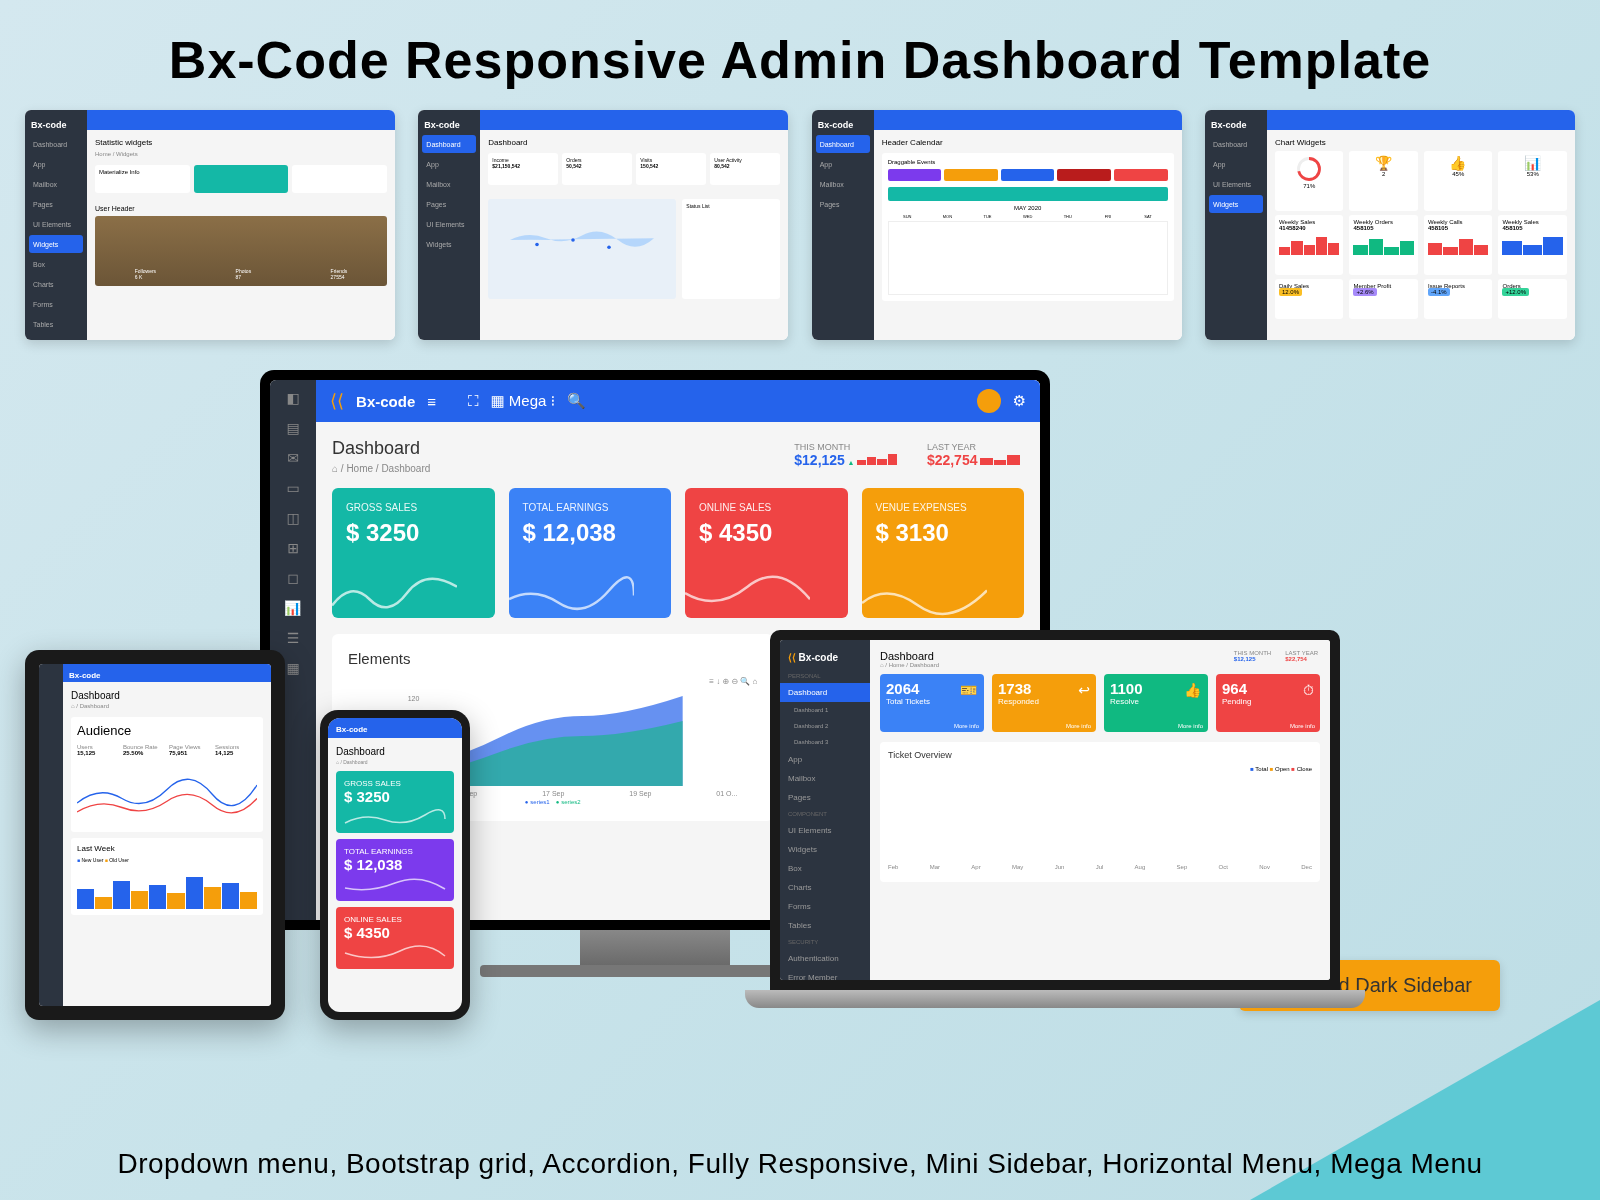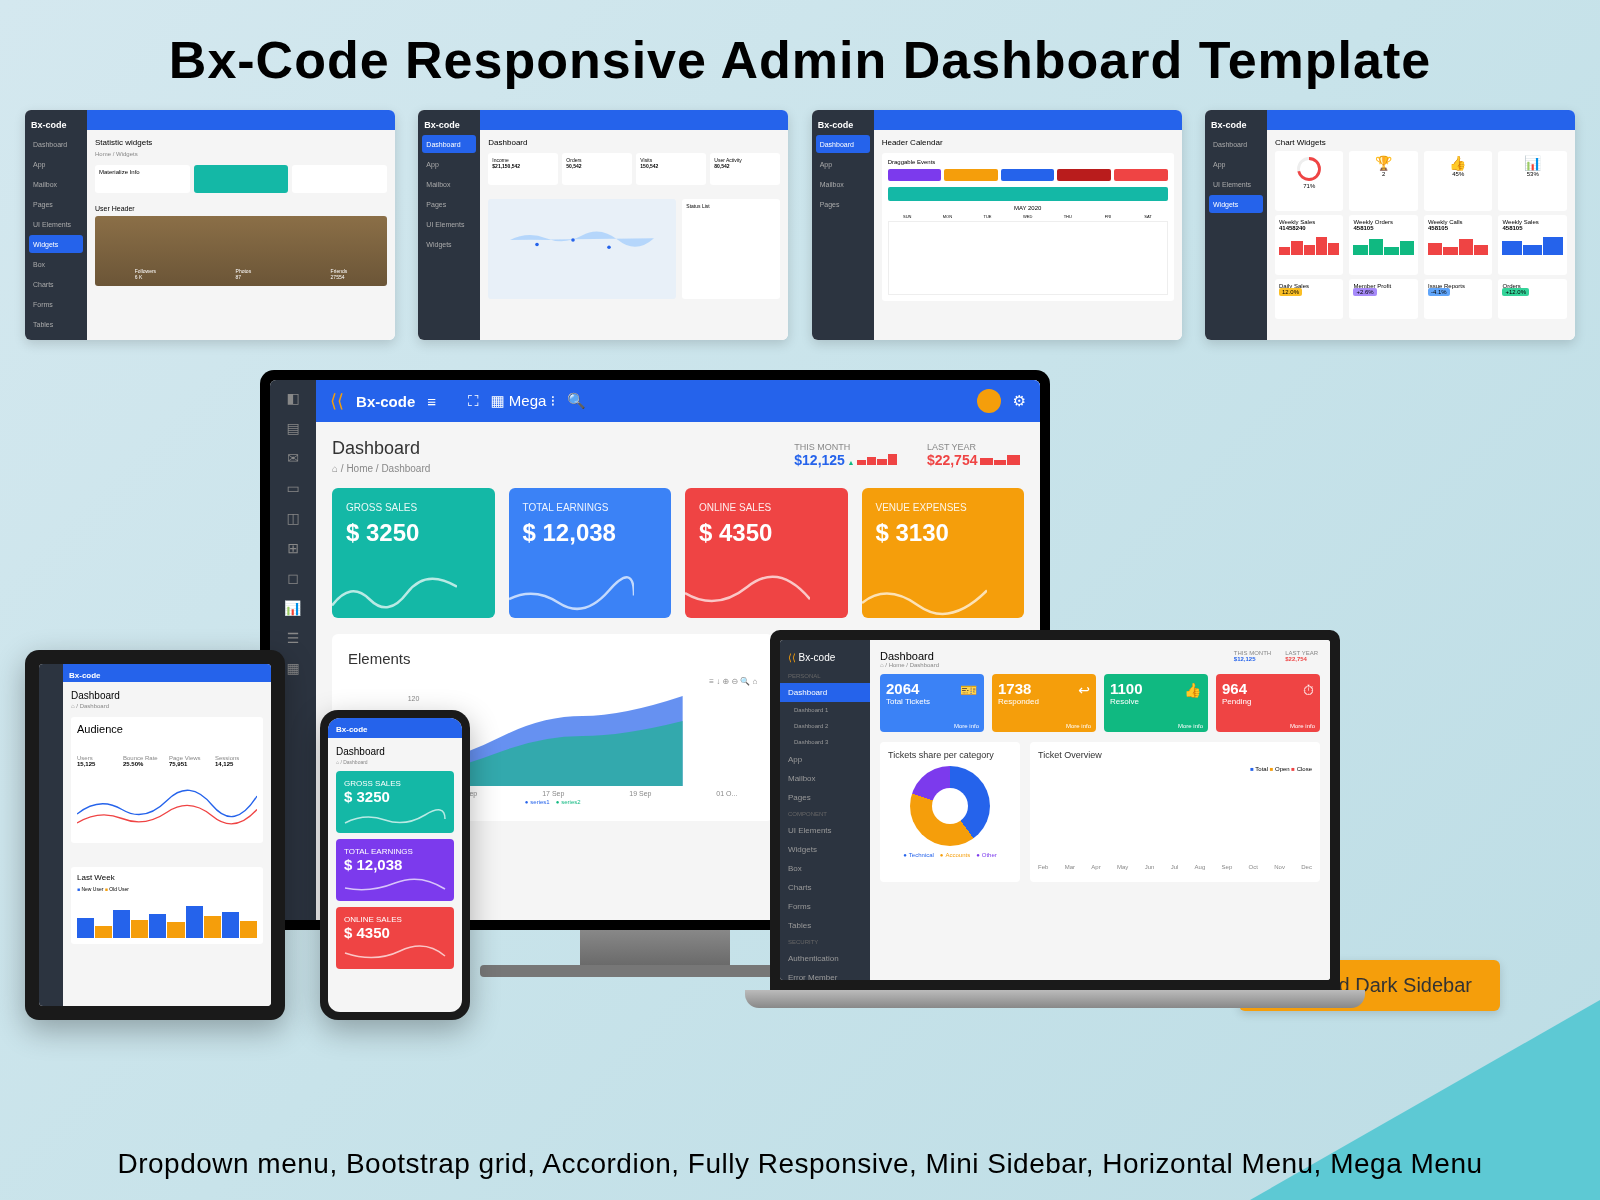--- a/index.html
+++ b/index.html
@@ -413,33 +413,33 @@
     <div class="tablet-screen">
       <div class="t-sidebar"></div>
       <div class="t-main">
         <div class="t-header">
           <span style="color:#fff;font-size:8px;padding:3px 6px;font-weight:bold">Bx-code</span>
         </div>
         <div class="t-body">
           <div style="font-size:10px;margin-bottom:2px">Dashboard</div>
           <div style="font-size:6px;color:#888;margin-bottom:8px">⌂ / Dashboard</div>
           <div class="thumb-card" style="padding:6px">
-            <div style="font-size:11px;margin-bottom:20px">Audience</div>
+            <div style="font-size:13px;margin-bottom:6px">Audience</div>
             <div style="display:grid;grid-template-columns:repeat(4,1fr);gap:4px;font-size:6px;text-align:left;margin-bottom:8px">
               <div><div style="color:#888">Users</div><b>15,125</b></div>
               <div><div style="color:#888">Bounce Rate</div><b>25.50%</b></div>
               <div><div style="color:#888">Page Views</div><b>75,951</b></div>
               <div><div style="color:#888">Sessions</div><b>14,125</b></div>
             </div>
             <svg viewBox="0 0 200 60" style="width:100%;height:60px">
               <path d="M0,40 Q25,20 50,35 T100,25 T150,30 T200,20" fill="none" stroke="#2563eb" stroke-width="1.5"></path>
               <path d="M0,50 Q25,35 50,45 T100,38 T150,42 T200,35" fill="none" stroke="#ef4444" stroke-width="1.5"></path>
             </svg>
           </div>
-          <div class="thumb-card" style="padding:6px;margin-top:24px">
+          <div class="thumb-card" style="padding:6px;margin-top:6px">
             <div style="font-size:8px;margin-bottom:4px">Last Week</div>
             <div style="font-size:5px"><span style="color:#2563eb">■</span> <span>New User</span> <span style="color:#f59e0b">■</span> <span>Old User</span></div>
             <div class="sparkbars" style="height:40px;margin-top:6px">
               <span style="height:50%;background:#2563eb"></span>
                 <span style="height:30%;background:#f59e0b"></span>
               <span style="height:70%;background:#2563eb"></span>
                 <span style="height:45%;background:#f59e0b"></span>
               <span style="height:60%;background:#2563eb"></span>
                 <span style="height:40%;background:#f59e0b"></span>
               <span style="height:80%;background:#2563eb"></span>
@@ -483,21 +483,21 @@
             </svg>
         </div>
       </div>
     </div>
   </div>
 
   <div class="laptop">
     <div class="laptop-lid">
       <div class="laptop-screen">
         <div class="l-sidebar">
-          <div style="color:#fff;font-size:10px;padding:6px 8px;font-weight:normal"><span style="color:#f59e0b">⟨⟨</span> <span>Bx-code</span></div>
+          <div style="color:#fff;font-size:10px;padding:6px 8px;font-weight:bold"><span style="color:#f59e0b">⟨⟨</span> <span>Bx-code</span></div>
           <div style="font-size:6px;color:#666;padding:4px 8px">PERSONAL</div>
           <div class="l-sidebar-item active">Dashboard</div>
           <div class="l-sidebar-item" style="font-size:6px;padding-left:14px">Dashboard 1</div>
           <div class="l-sidebar-item" style="font-size:6px;padding-left:14px">Dashboard 2</div>
           <div class="l-sidebar-item" style="font-size:6px;padding-left:14px">Dashboard 3</div>
           <div class="l-sidebar-item">App</div>
           <div class="l-sidebar-item">Mailbox</div>
           <div class="l-sidebar-item">Pages</div>
           <div style="font-size:6px;color:#666;padding:4px 8px">COMPONENT</div>
           <div class="l-sidebar-item">UI Elements</div>
@@ -538,29 +538,20 @@
                 <div class="ticket-more">More info</div>
               </div>
               <div class="ticket red">
                 <div class="ticket-num">964</div>
                 <div>Pending</div>
                 <span style="position:absolute;right:6px;top:8px;font-size:14px">⏱</span>
                 <div class="ticket-more">More info</div>
               </div>
             </div>
             <div class="charts-row">
-              <div class="donut-card" style="flex:0 0 140px">
-                <div class="chart-title">Tickets share per category</div>
-                <div class="donut"></div>
-                <div class="legend">
-                    <span style="color:#2563eb">Technical</span>
-                    <span style="color:#f59e0b">Accounts</span>
-                    <span style="color:#7c3aed">Other</span>
-                  </div>
-              </div>
               <div class="bar-card">
                 <div class="chart-title">Ticket Overview</div>
                 <div style="text-align:right;font-size:6px"><span style="color:#2563eb">■</span> <span>Total</span> <span style="color:#f59e0b">■</span> <span>Open</span> <span style="color:#ef4444">■</span> <span>Close</span></div>
                 <div class="bars">
                   <div class="bar-group">
                       <span style="height:70%;background:#2563eb"></span>
                       <span style="height:50%;background:#f59e0b"></span>
                       <span style="height:30%;background:#ef4444"></span>
                     </div>
                   <div class="bar-group">

